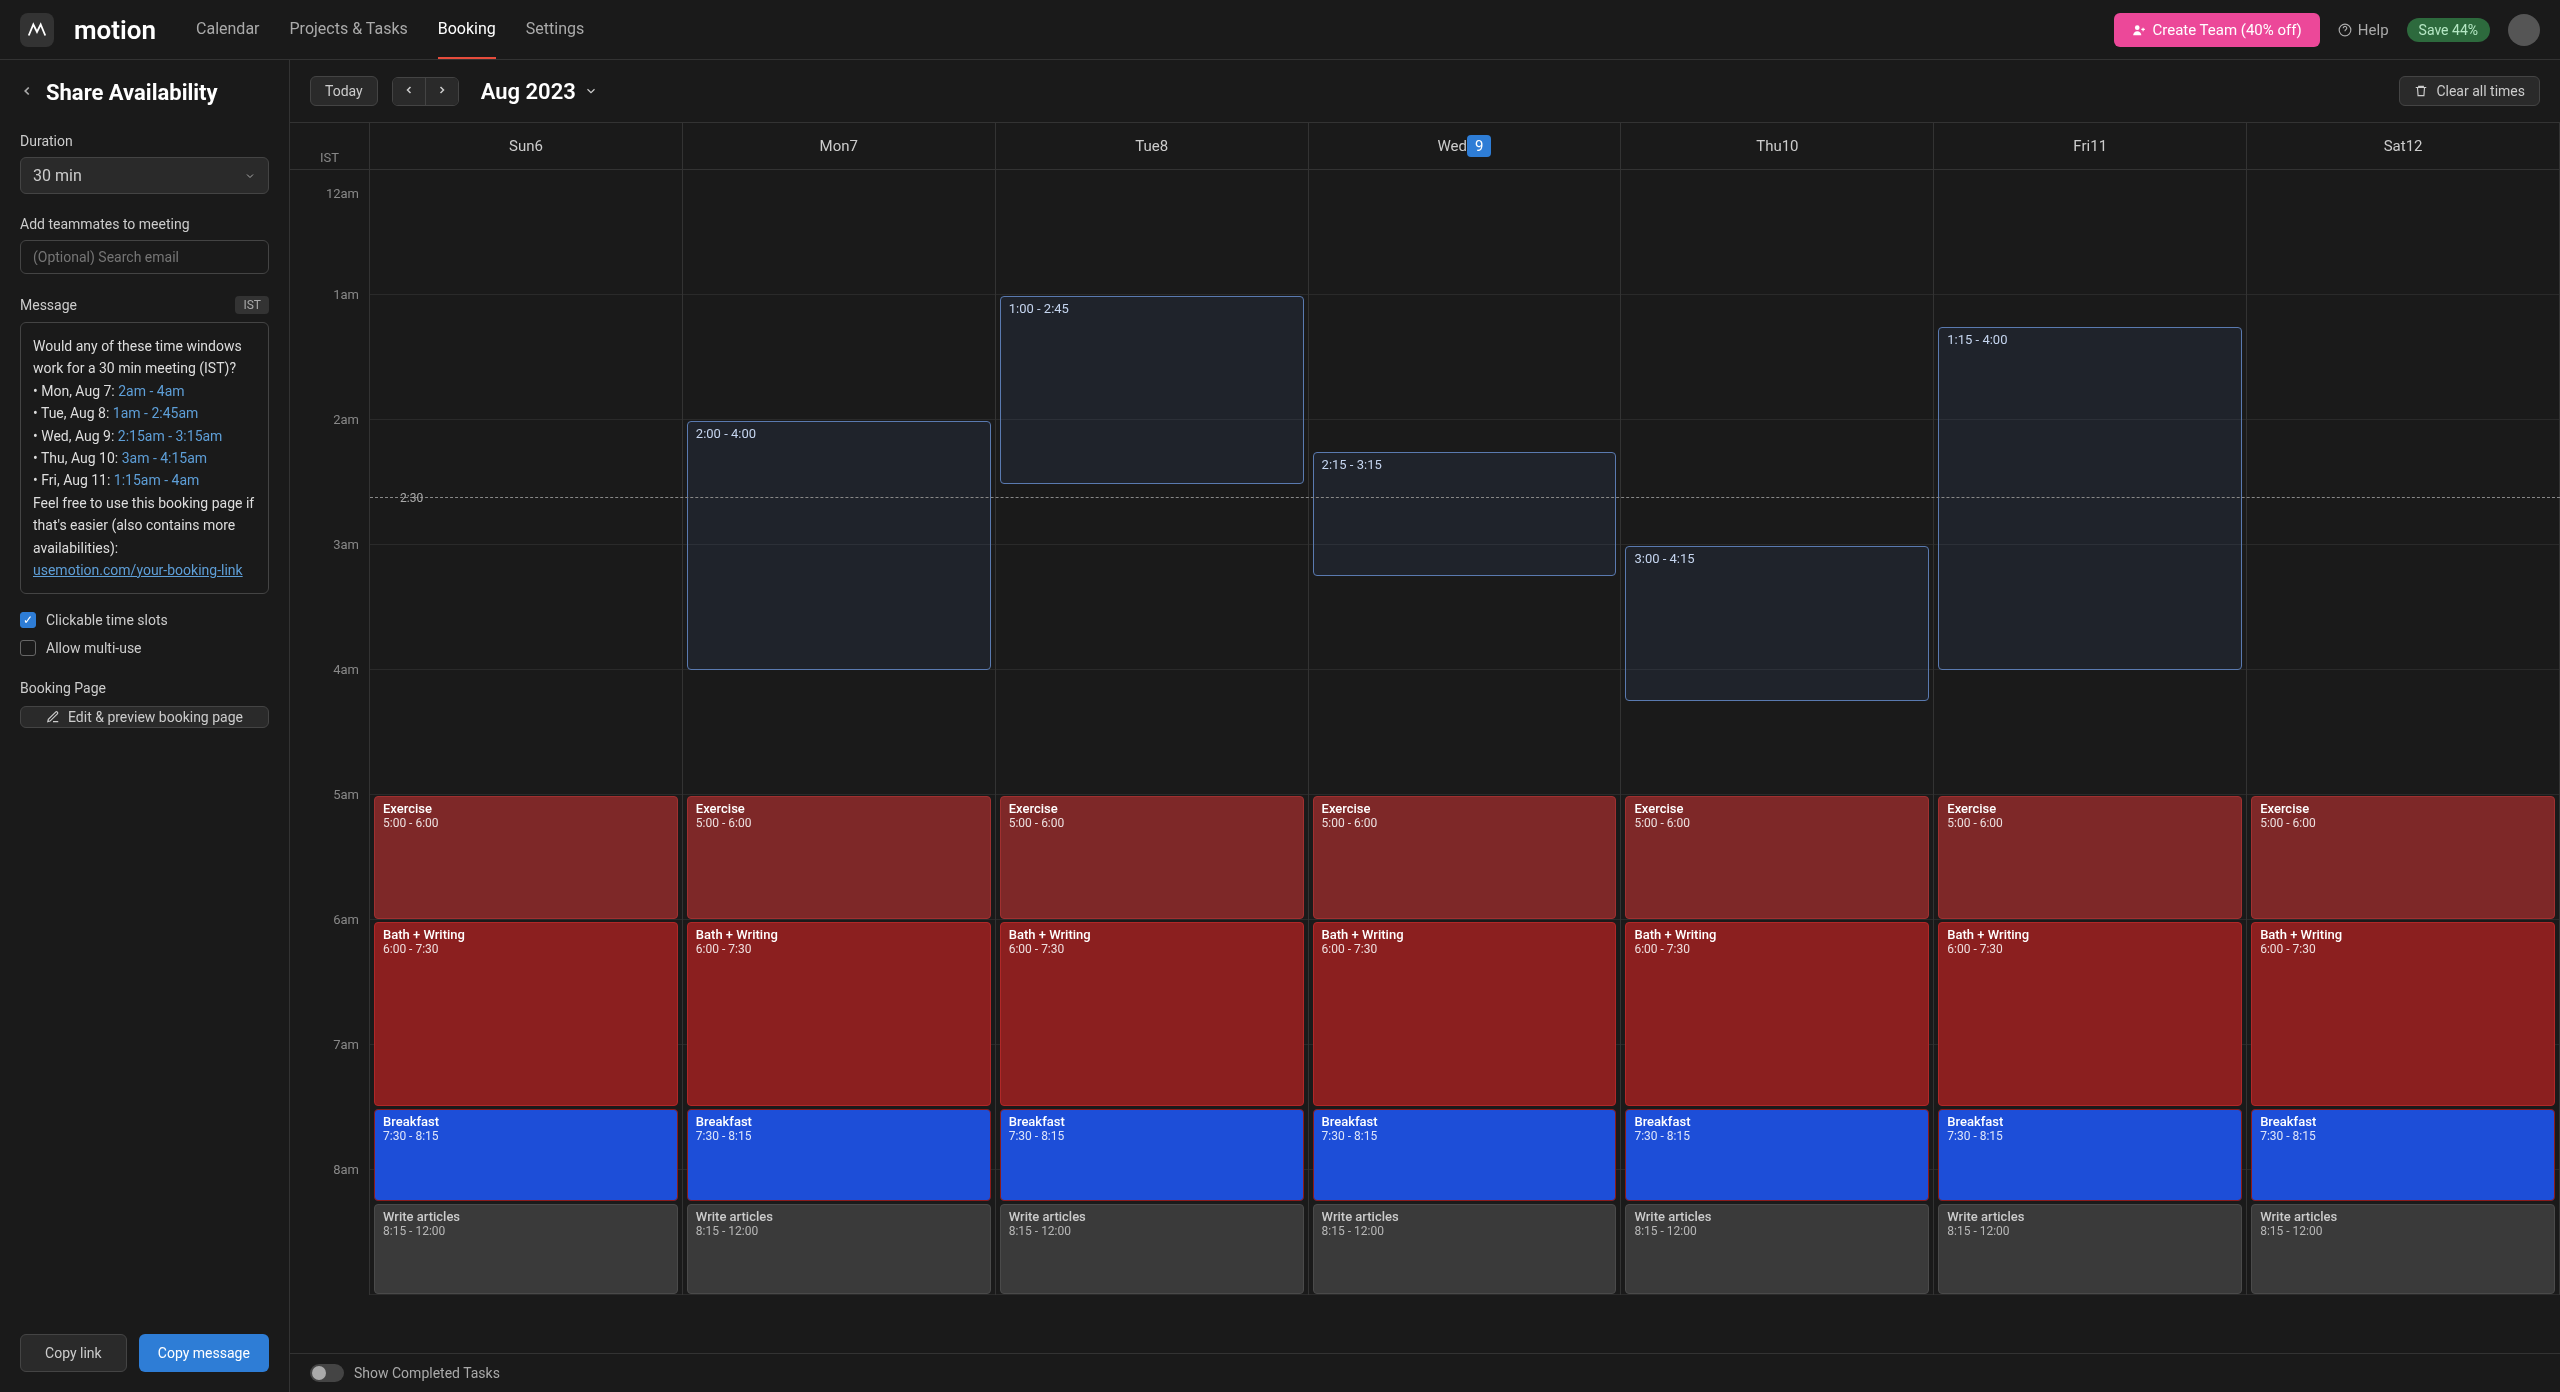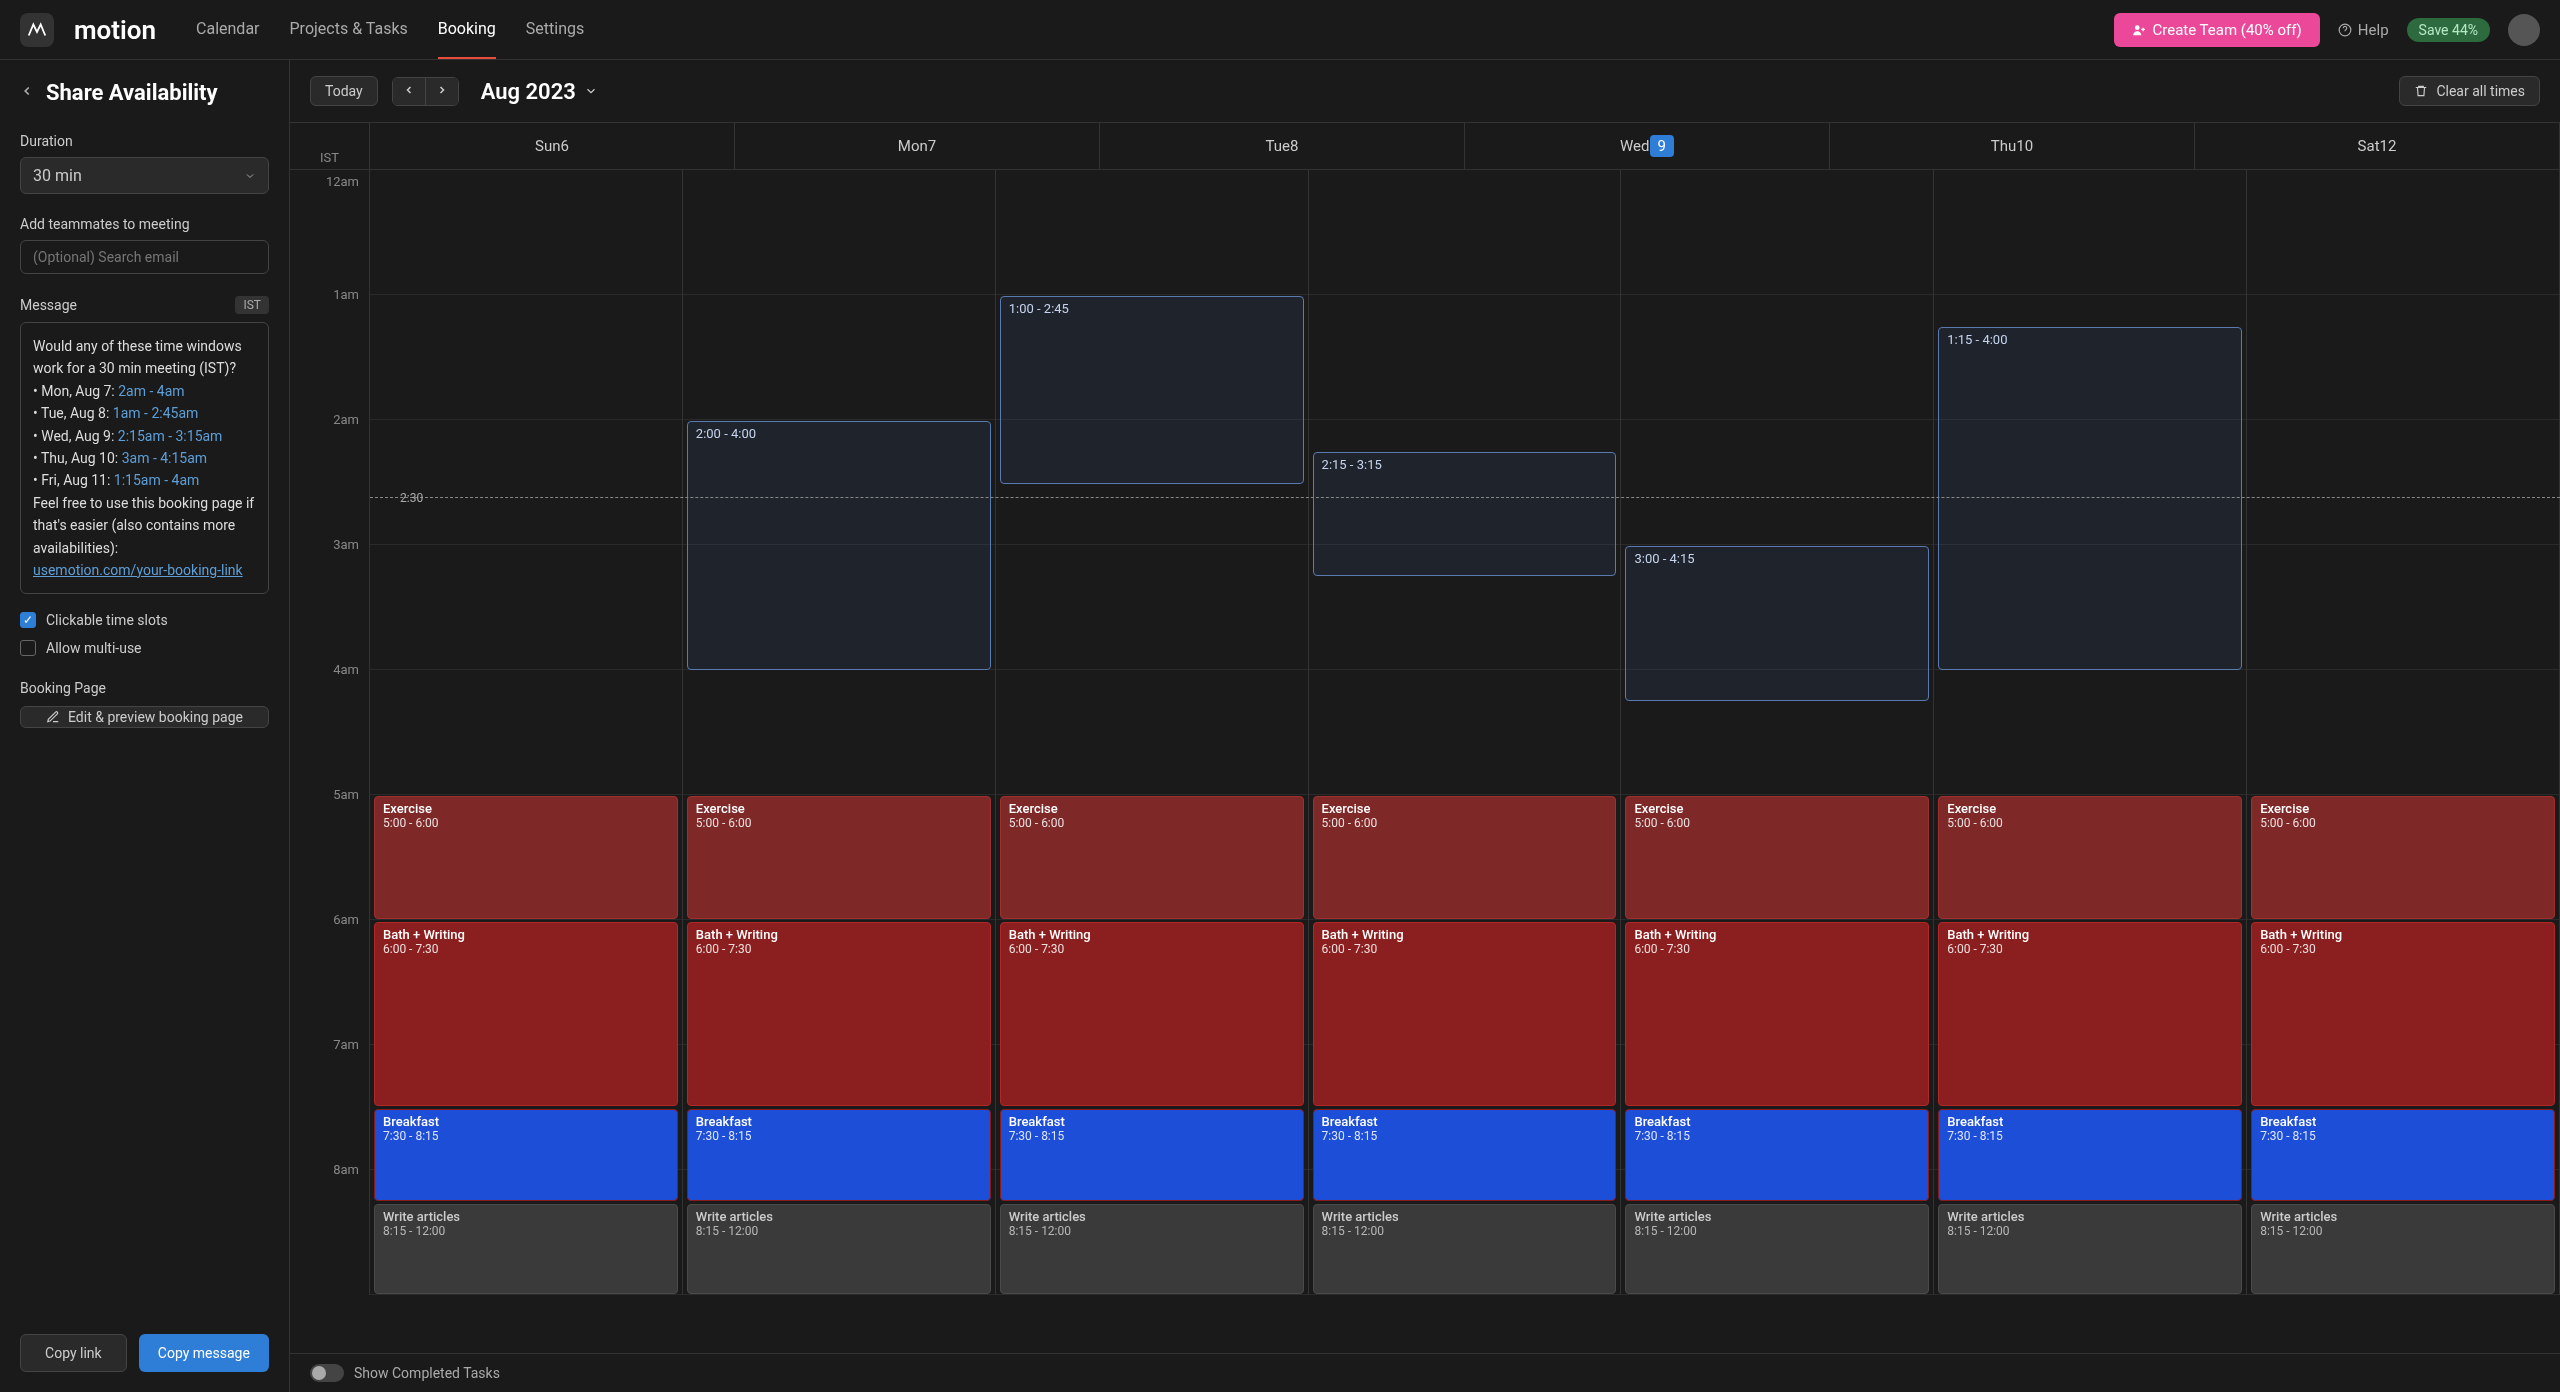--- a/index.html
+++ b/index.html
@@ -49,21 +49,21 @@
 .cal-header{display:flex;border-top:1px solid #333;border-bottom:1px solid #333}
 .tz-cell{width:80px;display:flex;align-items:flex-end;justify-content:center;padding:4px;font-size:13px;color:#888;border-right:1px solid #333}
 .day-cell-h{flex:1;padding:12px 16px;border-right:1px solid #333;display:flex;justify-content:center;align-items:center}
 .day-name{color:#ccc;font-size:15px}
 .day-num{color:#ccc;font-size:15px}
 .day-num.today{background:#2e7dd6;color:#fff;padding:2px 8px;border-radius:4px}
 .cal-body{flex:1;overflow-y:auto;position:relative}
 .cal-grid{display:flex;position:relative}
 .time-col{width:80px;border-right:1px solid #333}
 .hour-label{height:125px;text-align:right;padding-right:10px;font-size:13px;color:#888;position:relative;top:-8px}
-.hour-label:first-child{top:0;padding-top:4px}
+.hour-label:first-child{top:12px;padding-top:4px}
 .day-col{flex:1;border-right:1px solid #333;position:relative}
 .hour-slot{height:125px;border-bottom:1px solid #2a2a2a}
 .now-line{position:absolute;left:80px;right:0;height:1px;border-top:1px dashed #888;z-index:5}
 .now-label{position:absolute;left:30px;font-size:12px;color:#aaa;transform:translateY(-50%)}
 .slot{position:absolute;left:4px;right:4px;border:1px solid #5a7ab0;background:rgba(60,90,140,0.15);border-radius:4px;padding:4px 8px;font-size:13px;color:#c5d5ef;cursor:pointer}
 .event{position:absolute;left:4px;right:4px;border-radius:4px;padding:4px 8px;font-size:13px;color:#fff;overflow:hidden;cursor:pointer}
 .event.red1{background:#7e2828;border:1px solid #a03030}
 .event.red2{background:#8b1f1f;border:1px solid #b02828}
 .event.red3{background:#1d4ed8;border:1px solid #8b1b1b}
 .event.gray{background:#3a3a3a;border:1px solid #4a4a4a;color:#ccc}
@@ -219,20 +219,24 @@
           </div>
           <div class="day-cell-h">
             <span class="day-name">Wed</span>
             <span class="day-num today">9</span>
           </div>
           <div class="day-cell-h">
             <span class="day-name">Thu</span>
             <span class="day-num">10</span>
           </div>
           <div class="day-cell-h">
+            <span class="day-name">Fri</span>
+            <span class="day-num">11</span>
+          </div>
+          <div class="day-cell-h">
             <span class="day-name">Sat</span>
             <span class="day-num">12</span>
           </div>
         </div>
     </div>
 
     <div class="cal-body">
       <div class="cal-grid">
         <div class="time-col" id="time-col">
             <div class="hour-label">12am</div>

